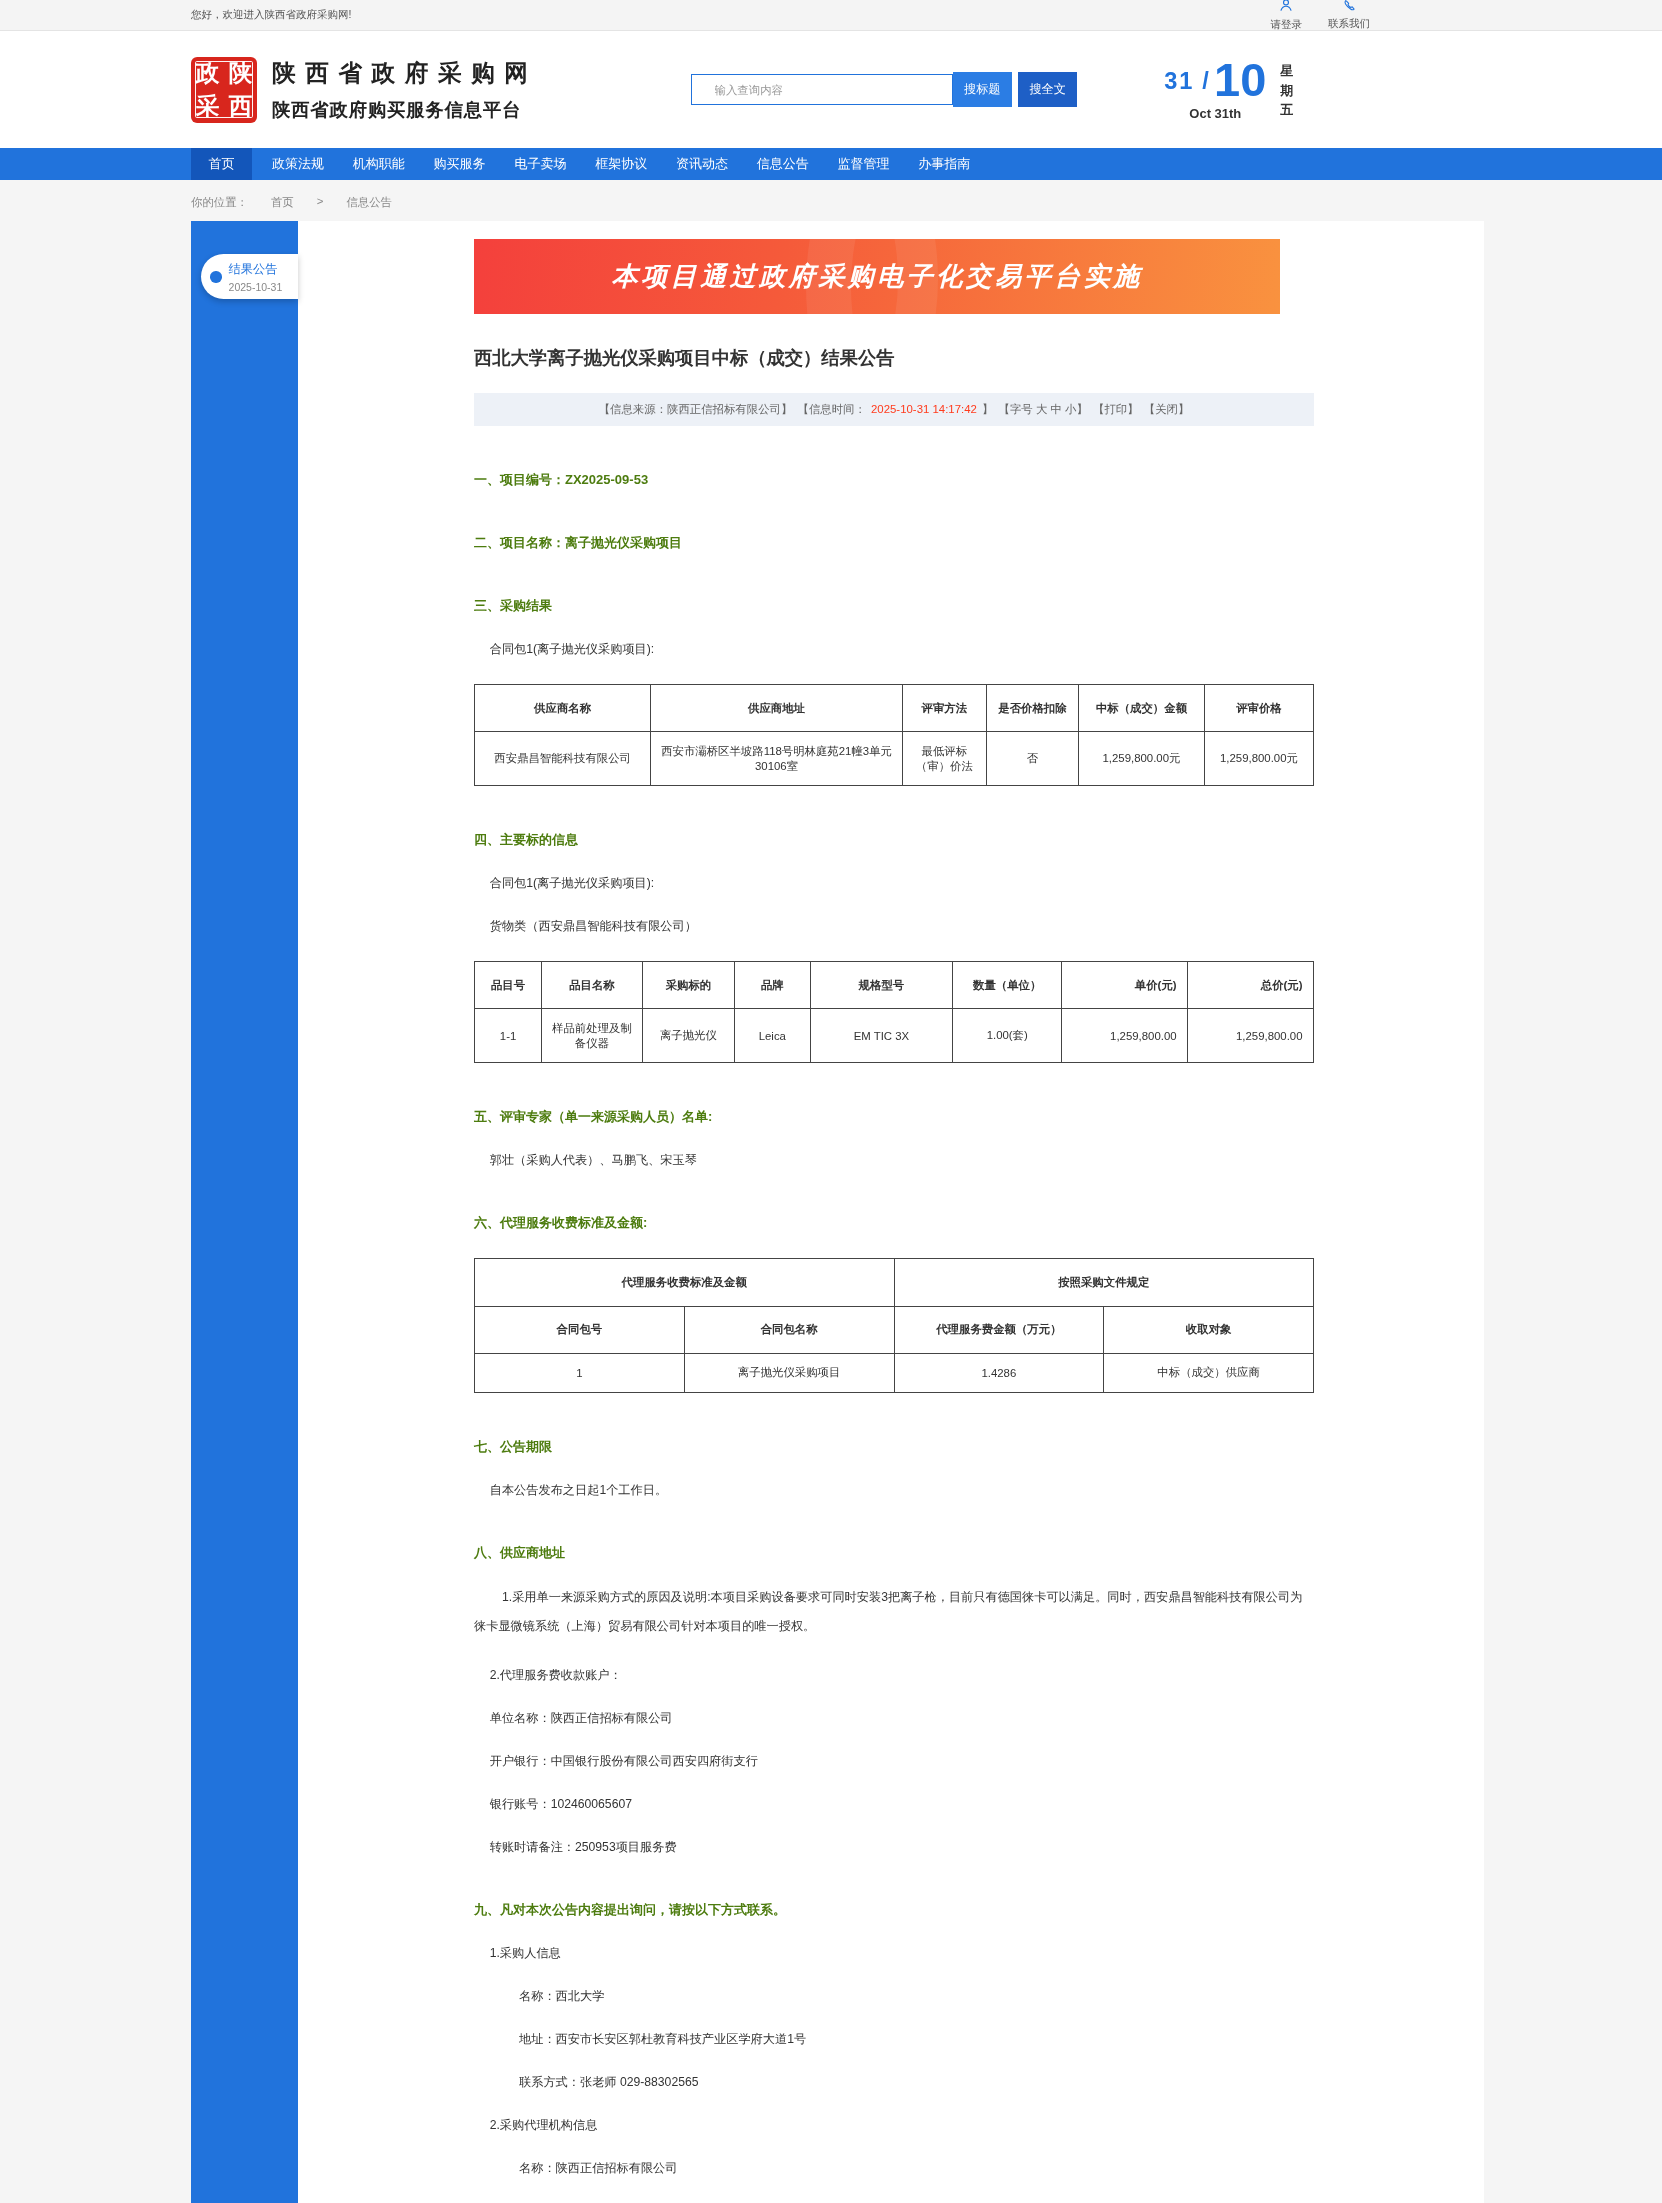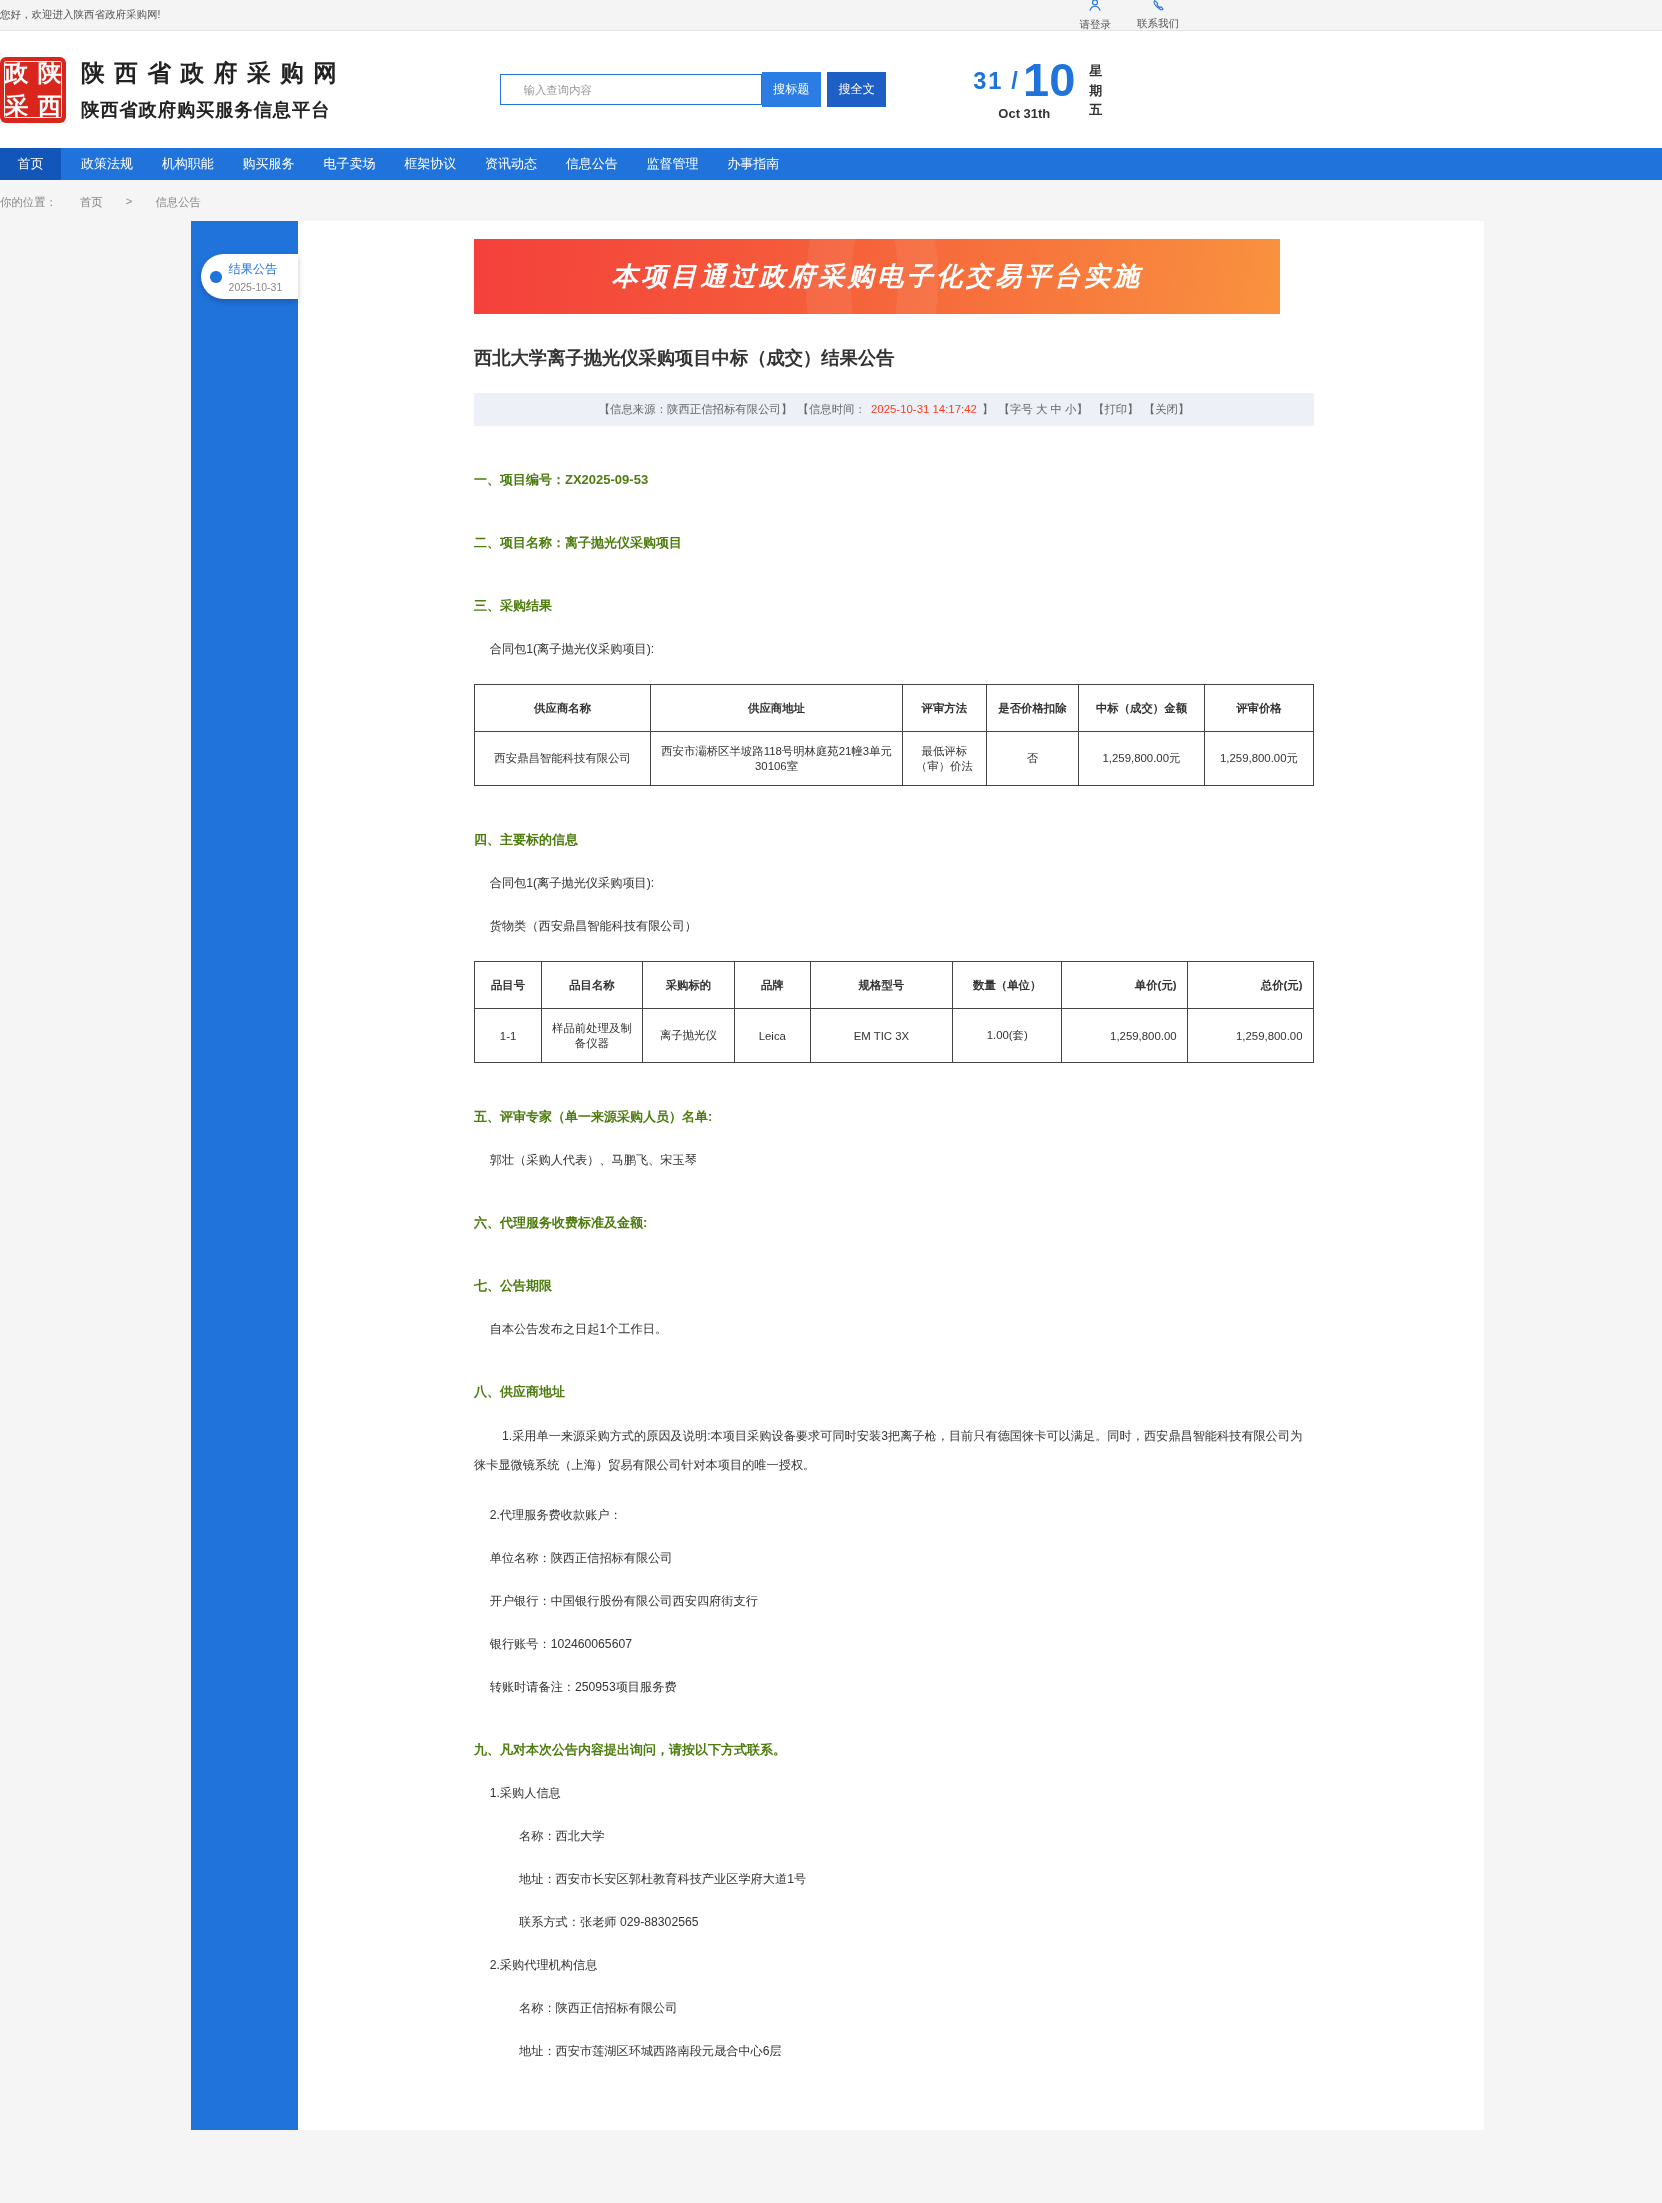--- a/index.html
+++ b/index.html
@@ -1,19 +1,19 @@
 <!DOCTYPE html>
 <html style="font-size:14px"><head>
 <meta charset="utf-8">
 <style>
   * { box-sizing: border-box; margin: 0; padding: 0; }
   html,body { background:#f5f5f5; font-family:"Liberation Sans","DejaVu Sans",sans-serif; color:#333; }
   body { width:1662px; }
 
-  .shell { width:1293px; }
+  .shell { width:1293px; margin-left:191px; }
 
   
   .topbar { height:31px; background:#f4f4f4; border-bottom:0.9px solid #e4e4e4; }
   .topbar-inner { display:flex; align-items:center; height:100%; font-size:10.5px; color:#555; }
   .topbar-right { margin-left:auto; margin-right:114px; display:flex; align-items:center; gap:26px; }
   .top-link { display:flex; align-items:center; gap:5.2px; color:#555; cursor:pointer;flex-direction:column; }
   .top-link svg { display:block; }
 
   
   .header { background:#fff; height:117px; }
@@ -251,20 +251,40 @@
         <td class="num">1,259,800.00</td>
       </tr>
     </tbody>
       </table>
 
     <div class="sec-h">五、评审专家（单一来源采购人员）名单:</div>
     <div class="sec-p">郭壮（采购人代表）、马鹏飞、宋玉琴</div>
 
     <div class="sec-h">六、代理服务收费标准及金额:</div>
 
+    <table>
+      <tbody>
+          <tr>
+        <th colspan="2">代理服务收费标准及金额</th>
+        <th colspan="2">按照采购文件规定</th>
+      </tr>
+      <tr>
+        <th class="t3-c0">合同包号</th>
+        <th class="t3-c1">合同包名称</th>
+        <th class="t3-c2">代理服务费金额（万元）</th>
+        <th class="t3-c3">收取对象</th>
+      </tr>
+      <tr>
+        <td>1</td>
+        <td>离子抛光仪采购项目</td>
+        <td>1.4286</td>
+        <td>中标（成交）供应商</td>
+      </tr>
+    </tbody>
+      </table>
 
     <div class="sec-h">七、公告期限</div>
     <div class="sec-p">自本公告发布之日起1个工作日。</div>
 
     <div class="sec-h">八、供应商地址</div>
     <div class="sec-p indent2">1.采用单一来源采购方式的原因及说明:本项目采购设备要求可同时安装3把离子枪，目前只有德国徕卡可以满足。同时，西安鼎昌智能科技有限公司为徕卡显微镜系统（上海）贸易有限公司针对本项目的唯一授权。</div>
     <div class="sec-p">2.代理服务费收款账户：</div>
     <div class="sec-p">单位名称：陕西正信招标有限公司</div>
     <div class="sec-p">开户银行：中国银行股份有限公司西安四府街支行</div>
     <div class="sec-p">银行账号：102460065607</div>

